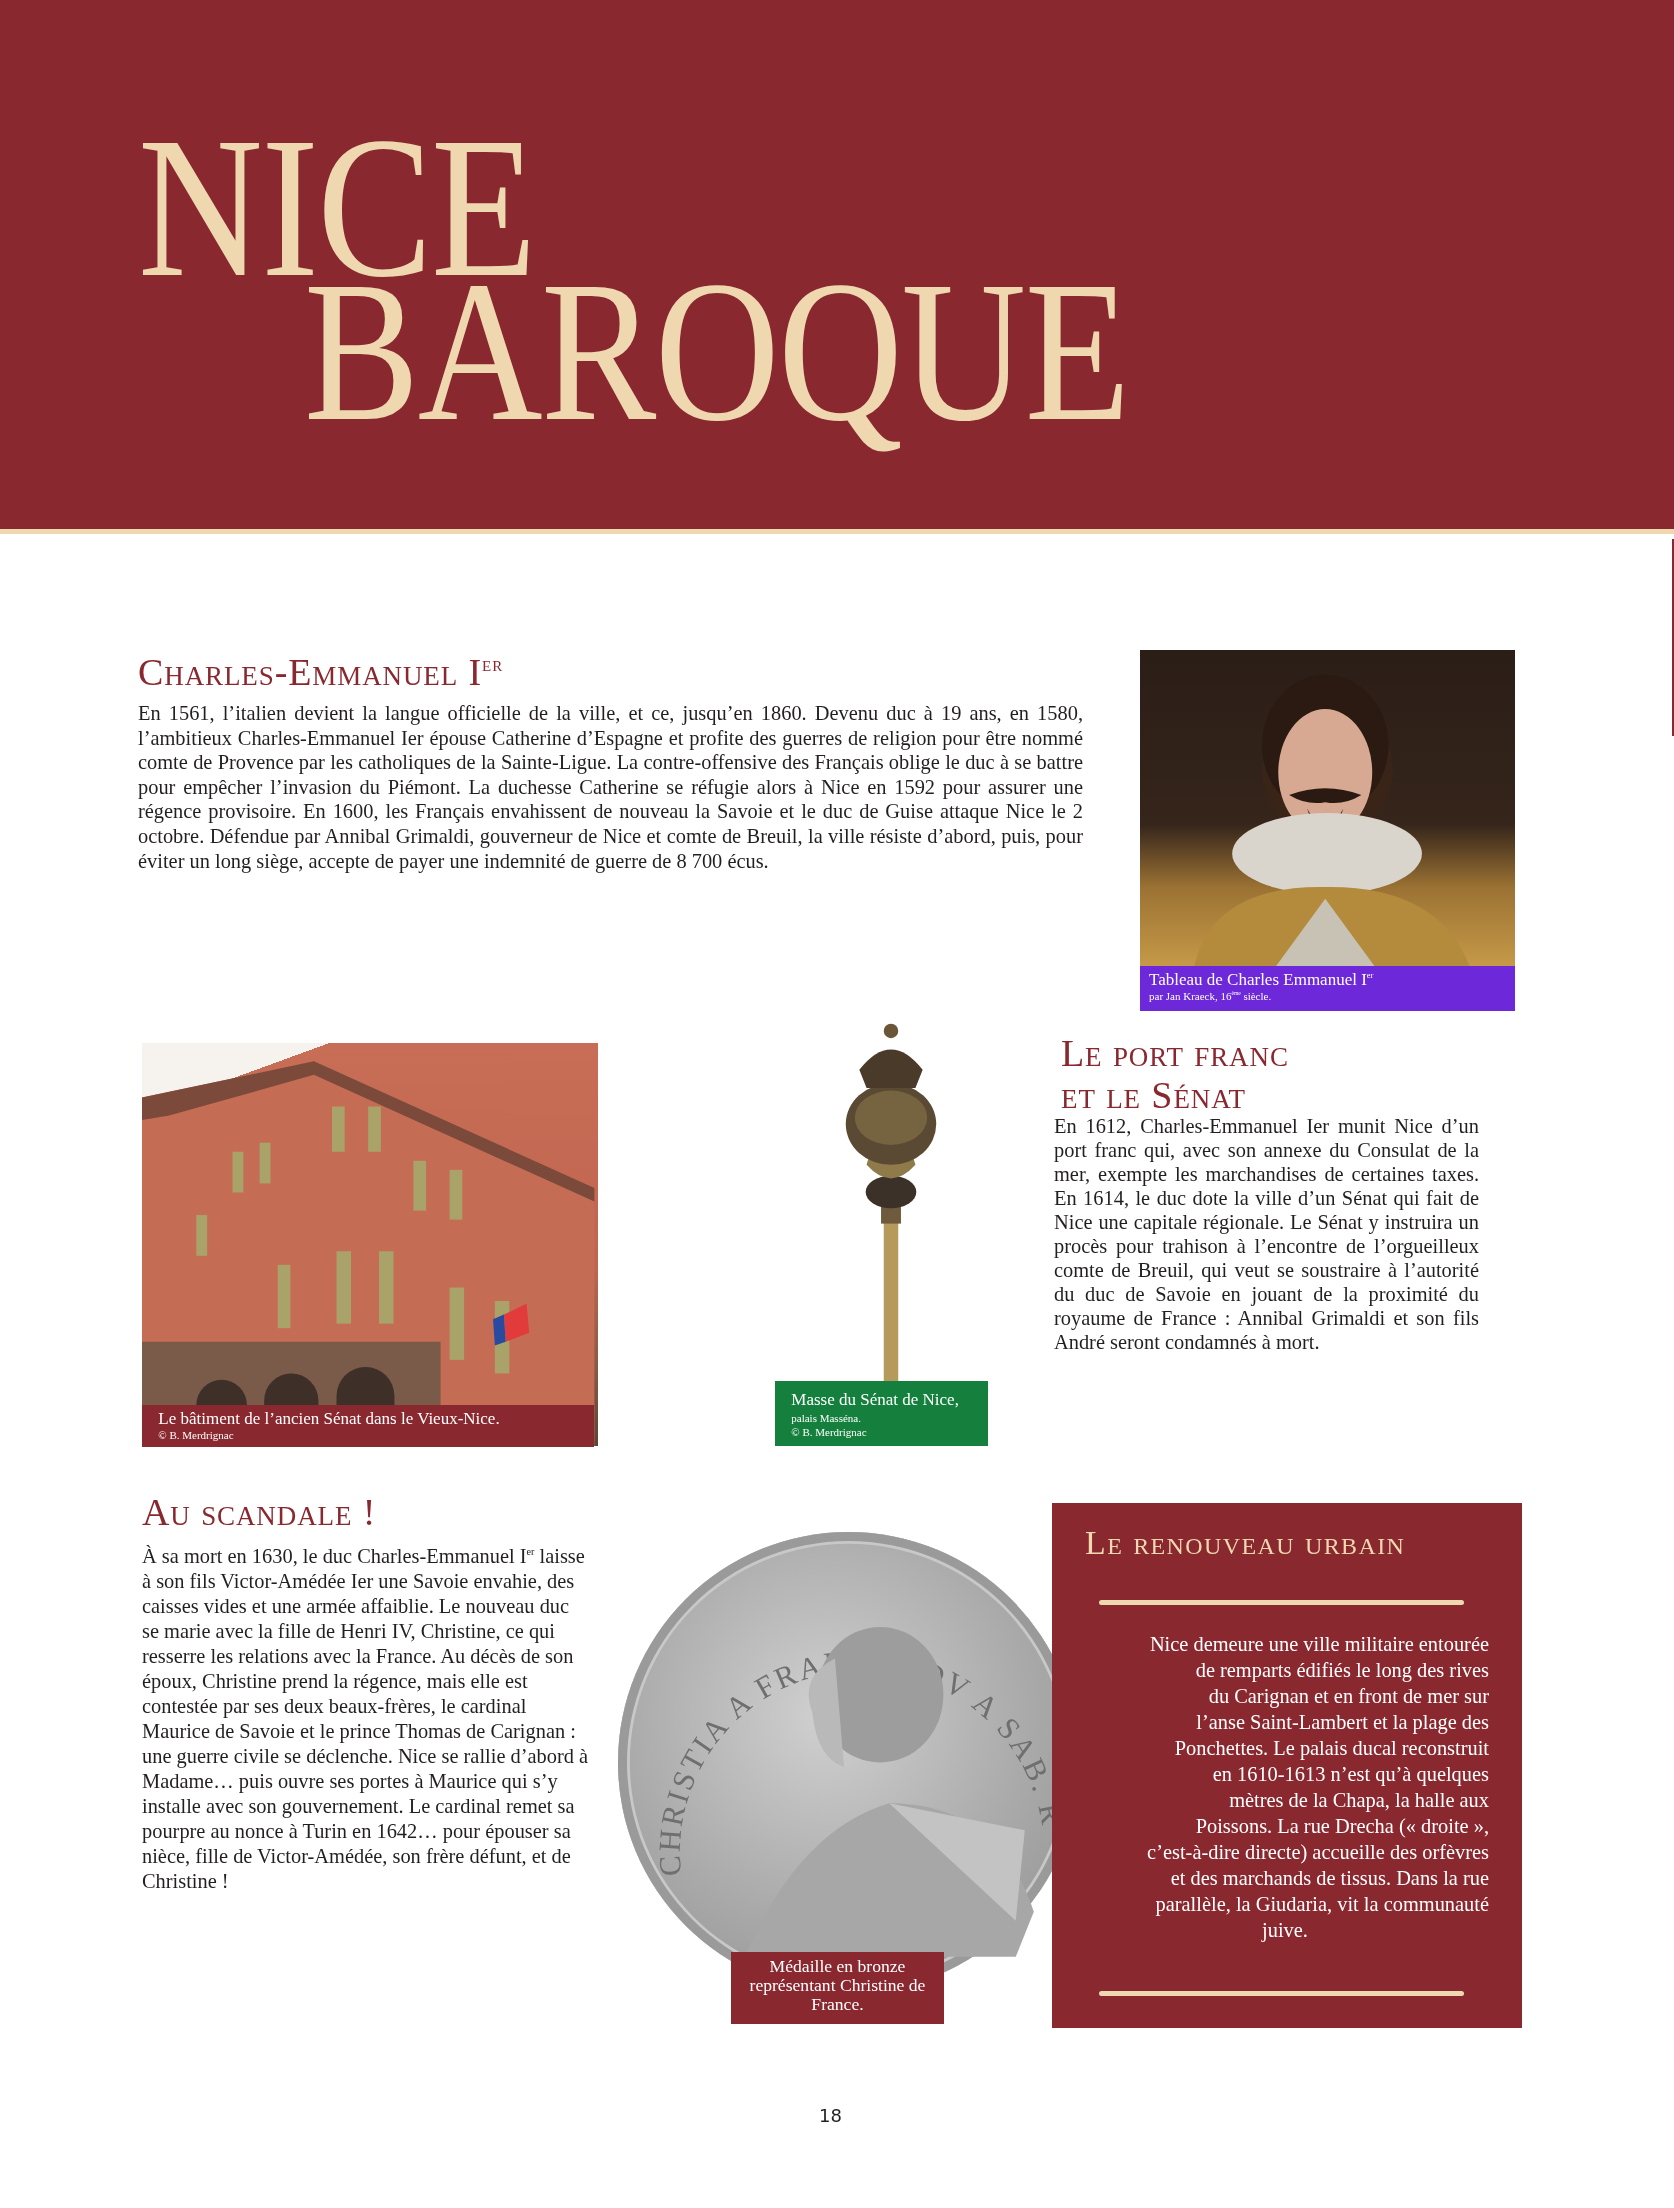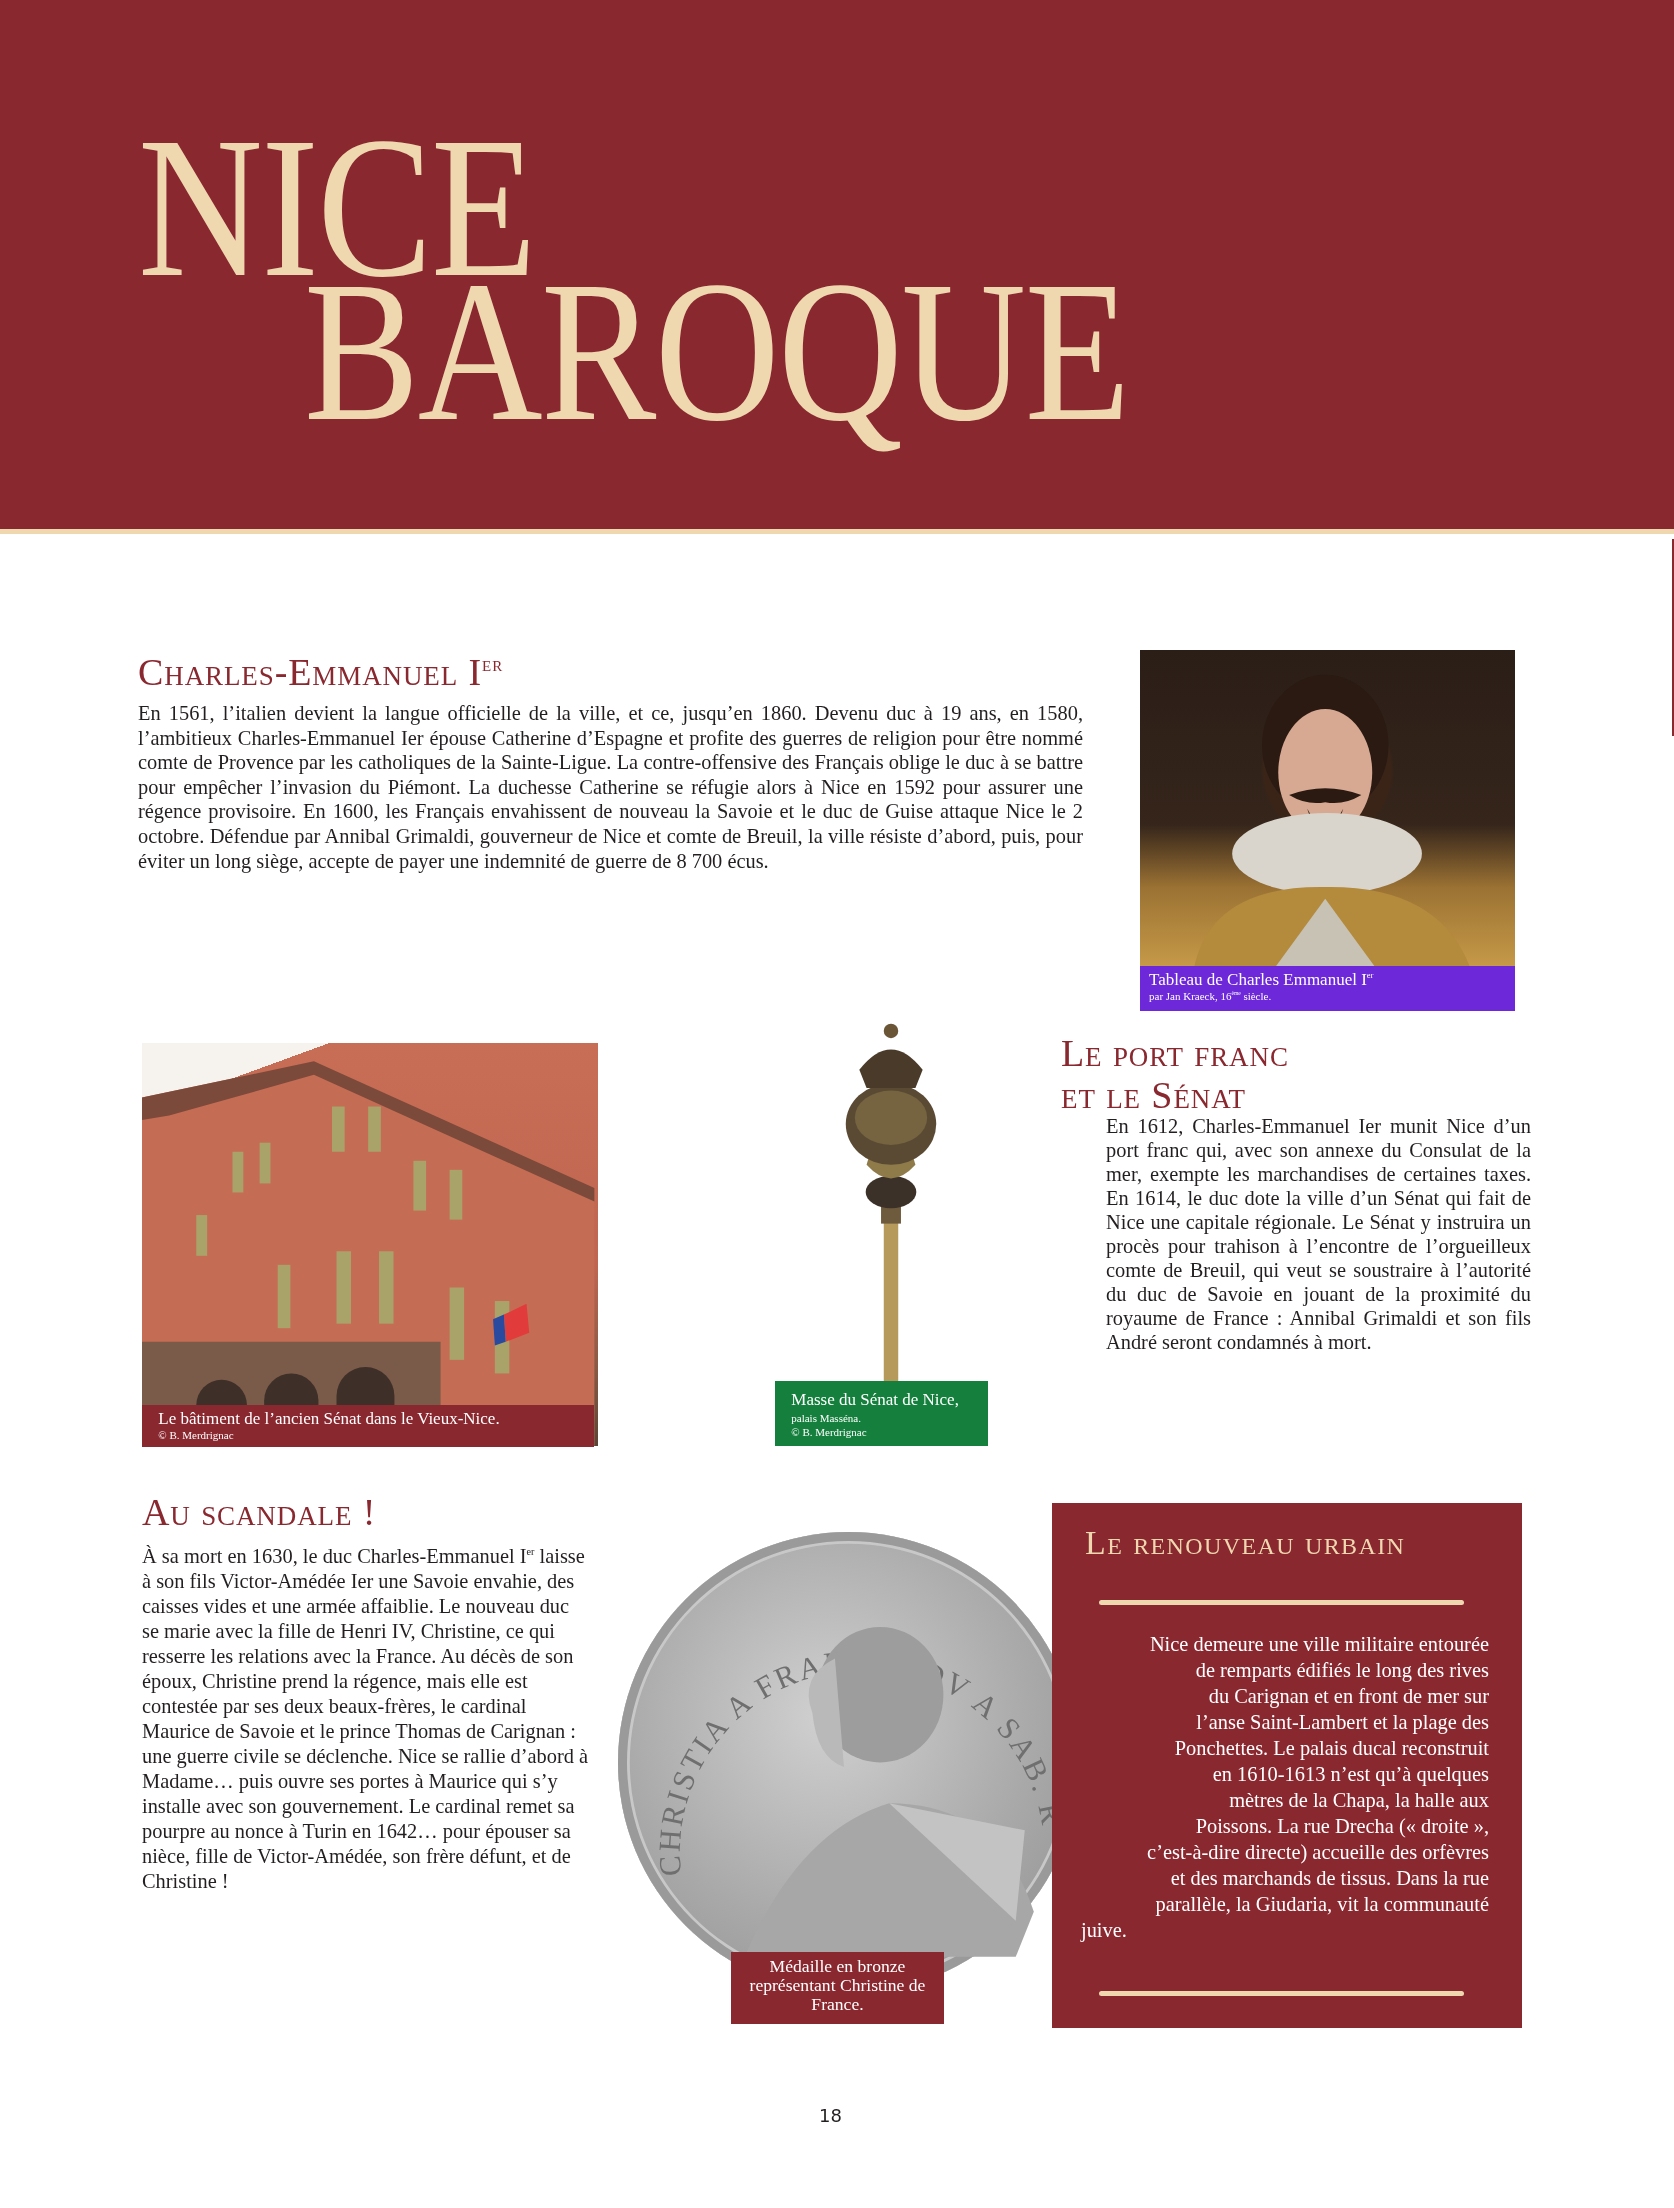--- a/index.html
+++ b/index.html
@@ -61,21 +61,21 @@
 
   
   #mace { left: 832px; top: 1011px; width: 118px; height: 380px; }
   #mace-cap { left: 775px; top: 1381px; width: 213px; height: 65px; background: #15803d; color: #fff; }
   #mace-cap .l1 { position: absolute; left: 16.3px; top: 9px; font-size: 17px; line-height: 20px; }
   #mace-cap .l2 { position: absolute; left: 16.3px; top: 31px; font-size: 11px; line-height: 13.6px; }
   #mace-cap .l3 { position: absolute; left: 16.3px; top: 45px; font-size: 11px; line-height: 13.6px; }
 
   
   #s2-title { left: 1054px; top: 1025px; line-height: 42px; }
-  #s2-text { left: 1106px; top: 1114px; width: 425px; font-size: 20.4px; line-height: 24px; }
+  #s2-text { left: 1054px; top: 1114px; width: 425px; font-size: 20.4px; line-height: 24px; }
 
   
   #s3-title { left: 142px; top: 1491px; }
   #s3-text { left: 142px; top: 1544px; width: 448px; font-size: 20.4px; line-height: 25px; text-align: left; }
 
   
   #medal { left: 618px; top: 1532px; width: 461px; height: 461px; border-radius: 50%;
     background: radial-gradient(circle at 45% 40%, #d0d0d0 0%, #a9a9a9 55%, #8d8d8d 100%);
     box-shadow: inset 0 0 0 9px #9a9a9a, inset 0 0 0 11.8px #c8c8c8;
   }
@@ -208,19 +208,19 @@
     <span>de remparts édifiés le long des rives</span>
     <span>du Carignan et en front de mer sur</span>
     <span>l’anse Saint-Lambert et la plage des</span>
     <span>Ponchettes. Le palais ducal reconstruit</span>
     <span>en 1610-1613 n’est qu’à quelques</span>
     <span>mètres de la Chapa, la halle aux</span>
     <span>Poissons. La rue Drecha (« droite »,</span>
     <span>c’est-à-dire directe) accueille des orfèvres</span>
     <span>et des marchands de tissus. Dans la rue</span>
     <span>parallèle, la Giudaria, vit la communauté</span>
-    <span style="text-align:left">juive.</span>
+    <span style="text-align:center">juive.</span>
   </div>
   <div id="box-rule-bottom" class="box-rule"></div>
 </div>
 
 <div id="page-number" class="abs">18</div>
 
 
 </body></html>

